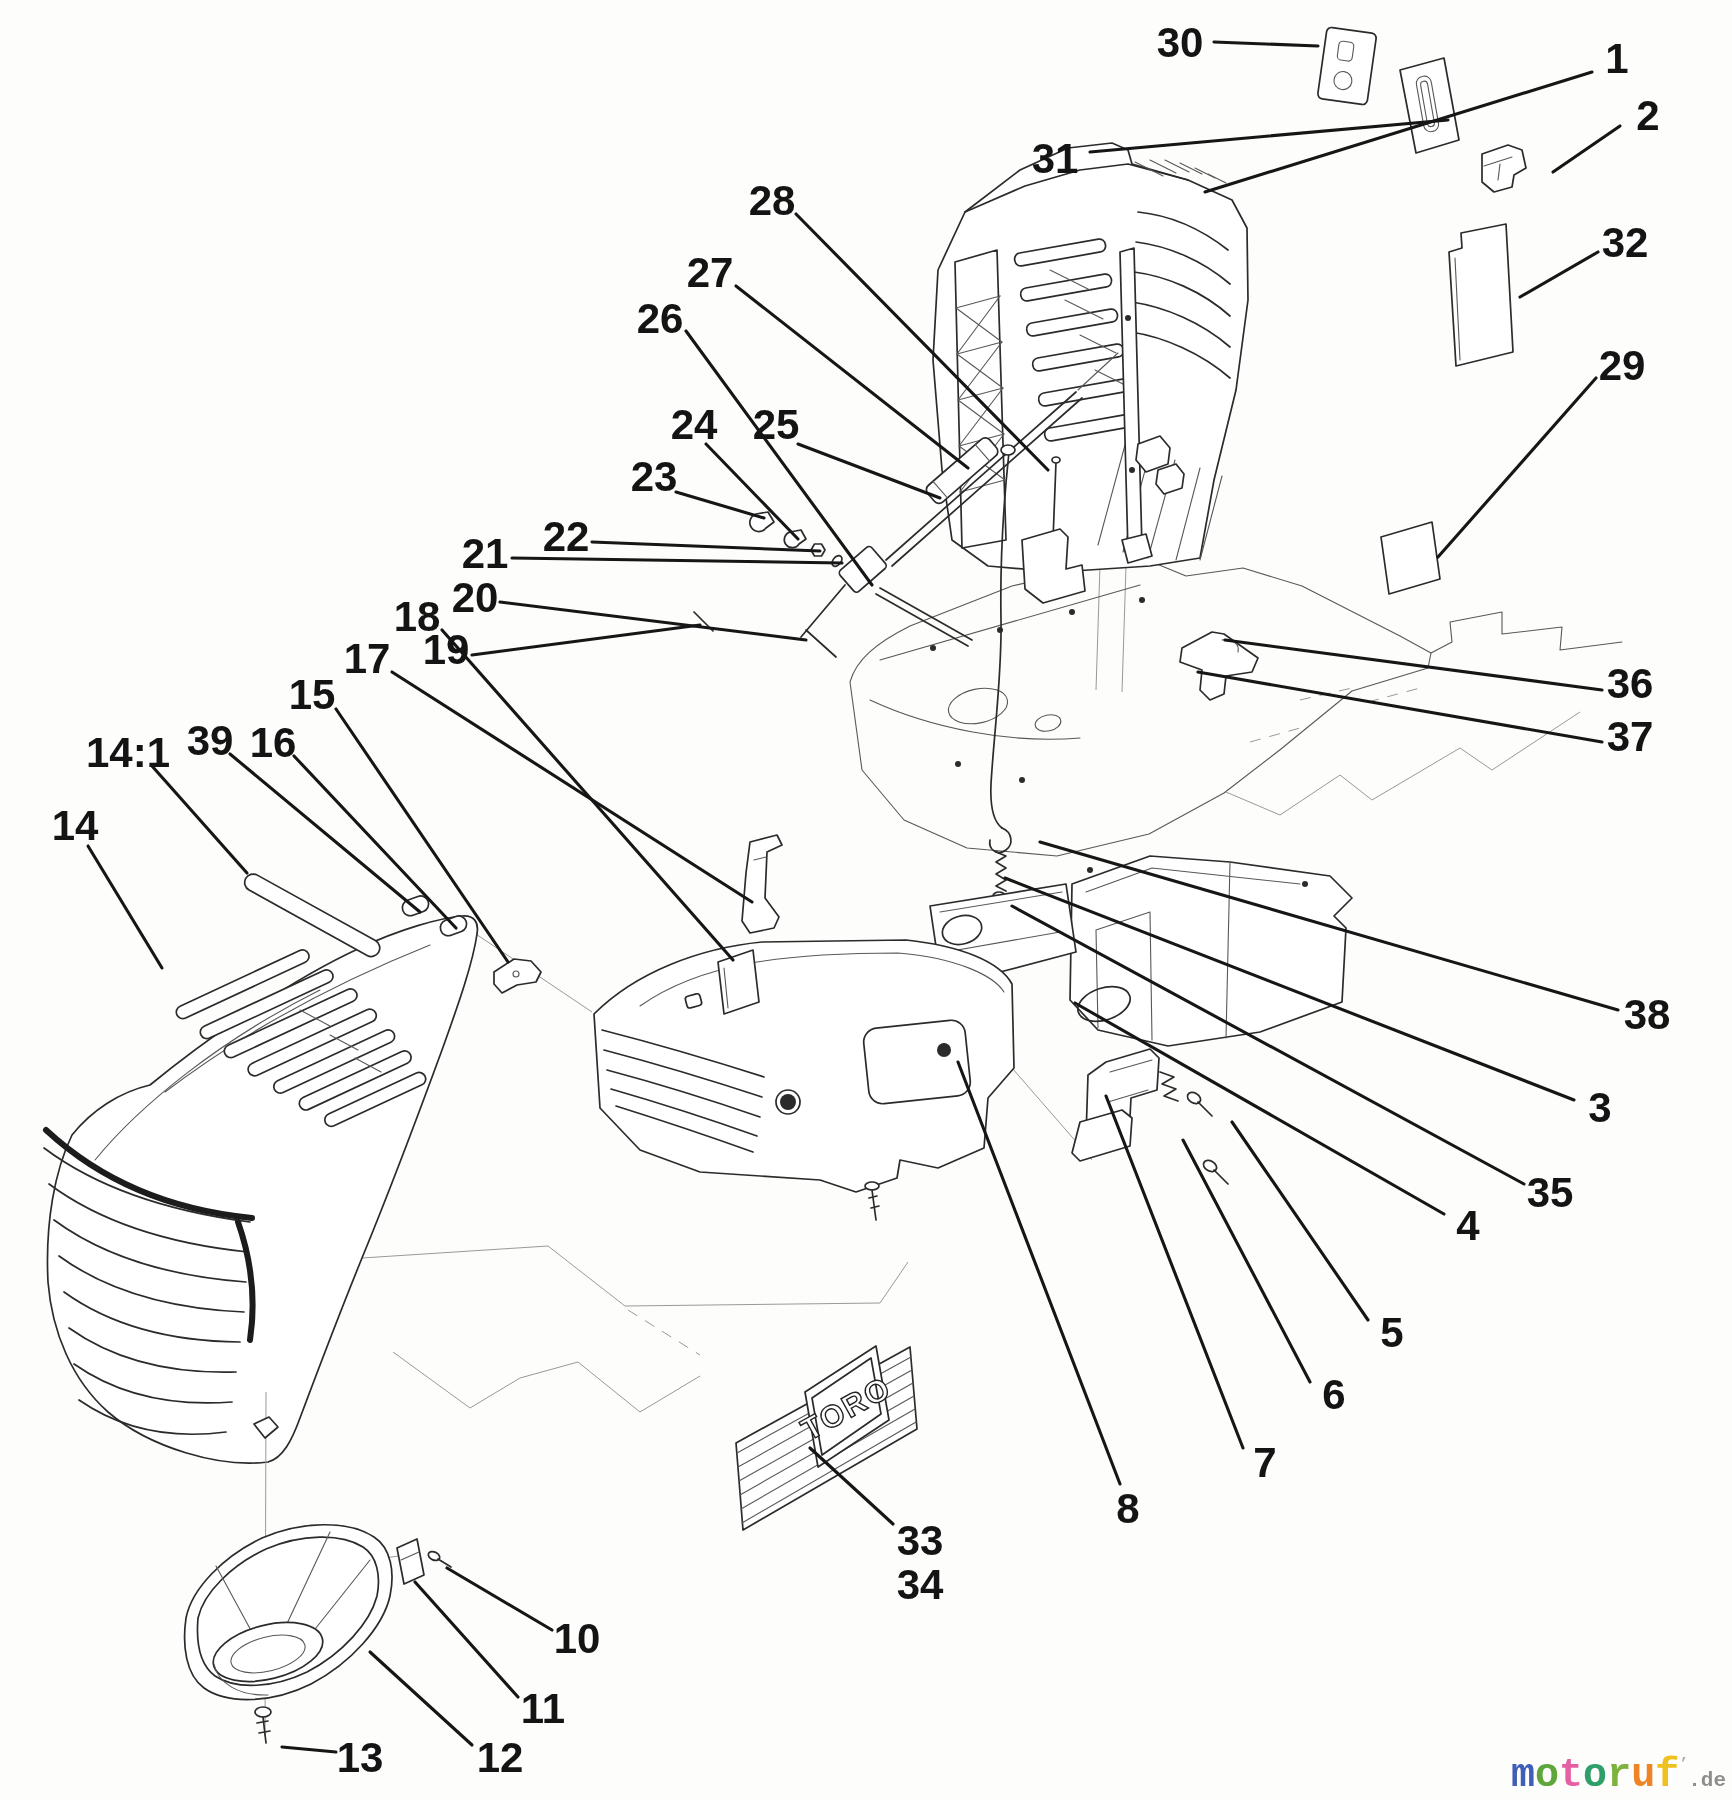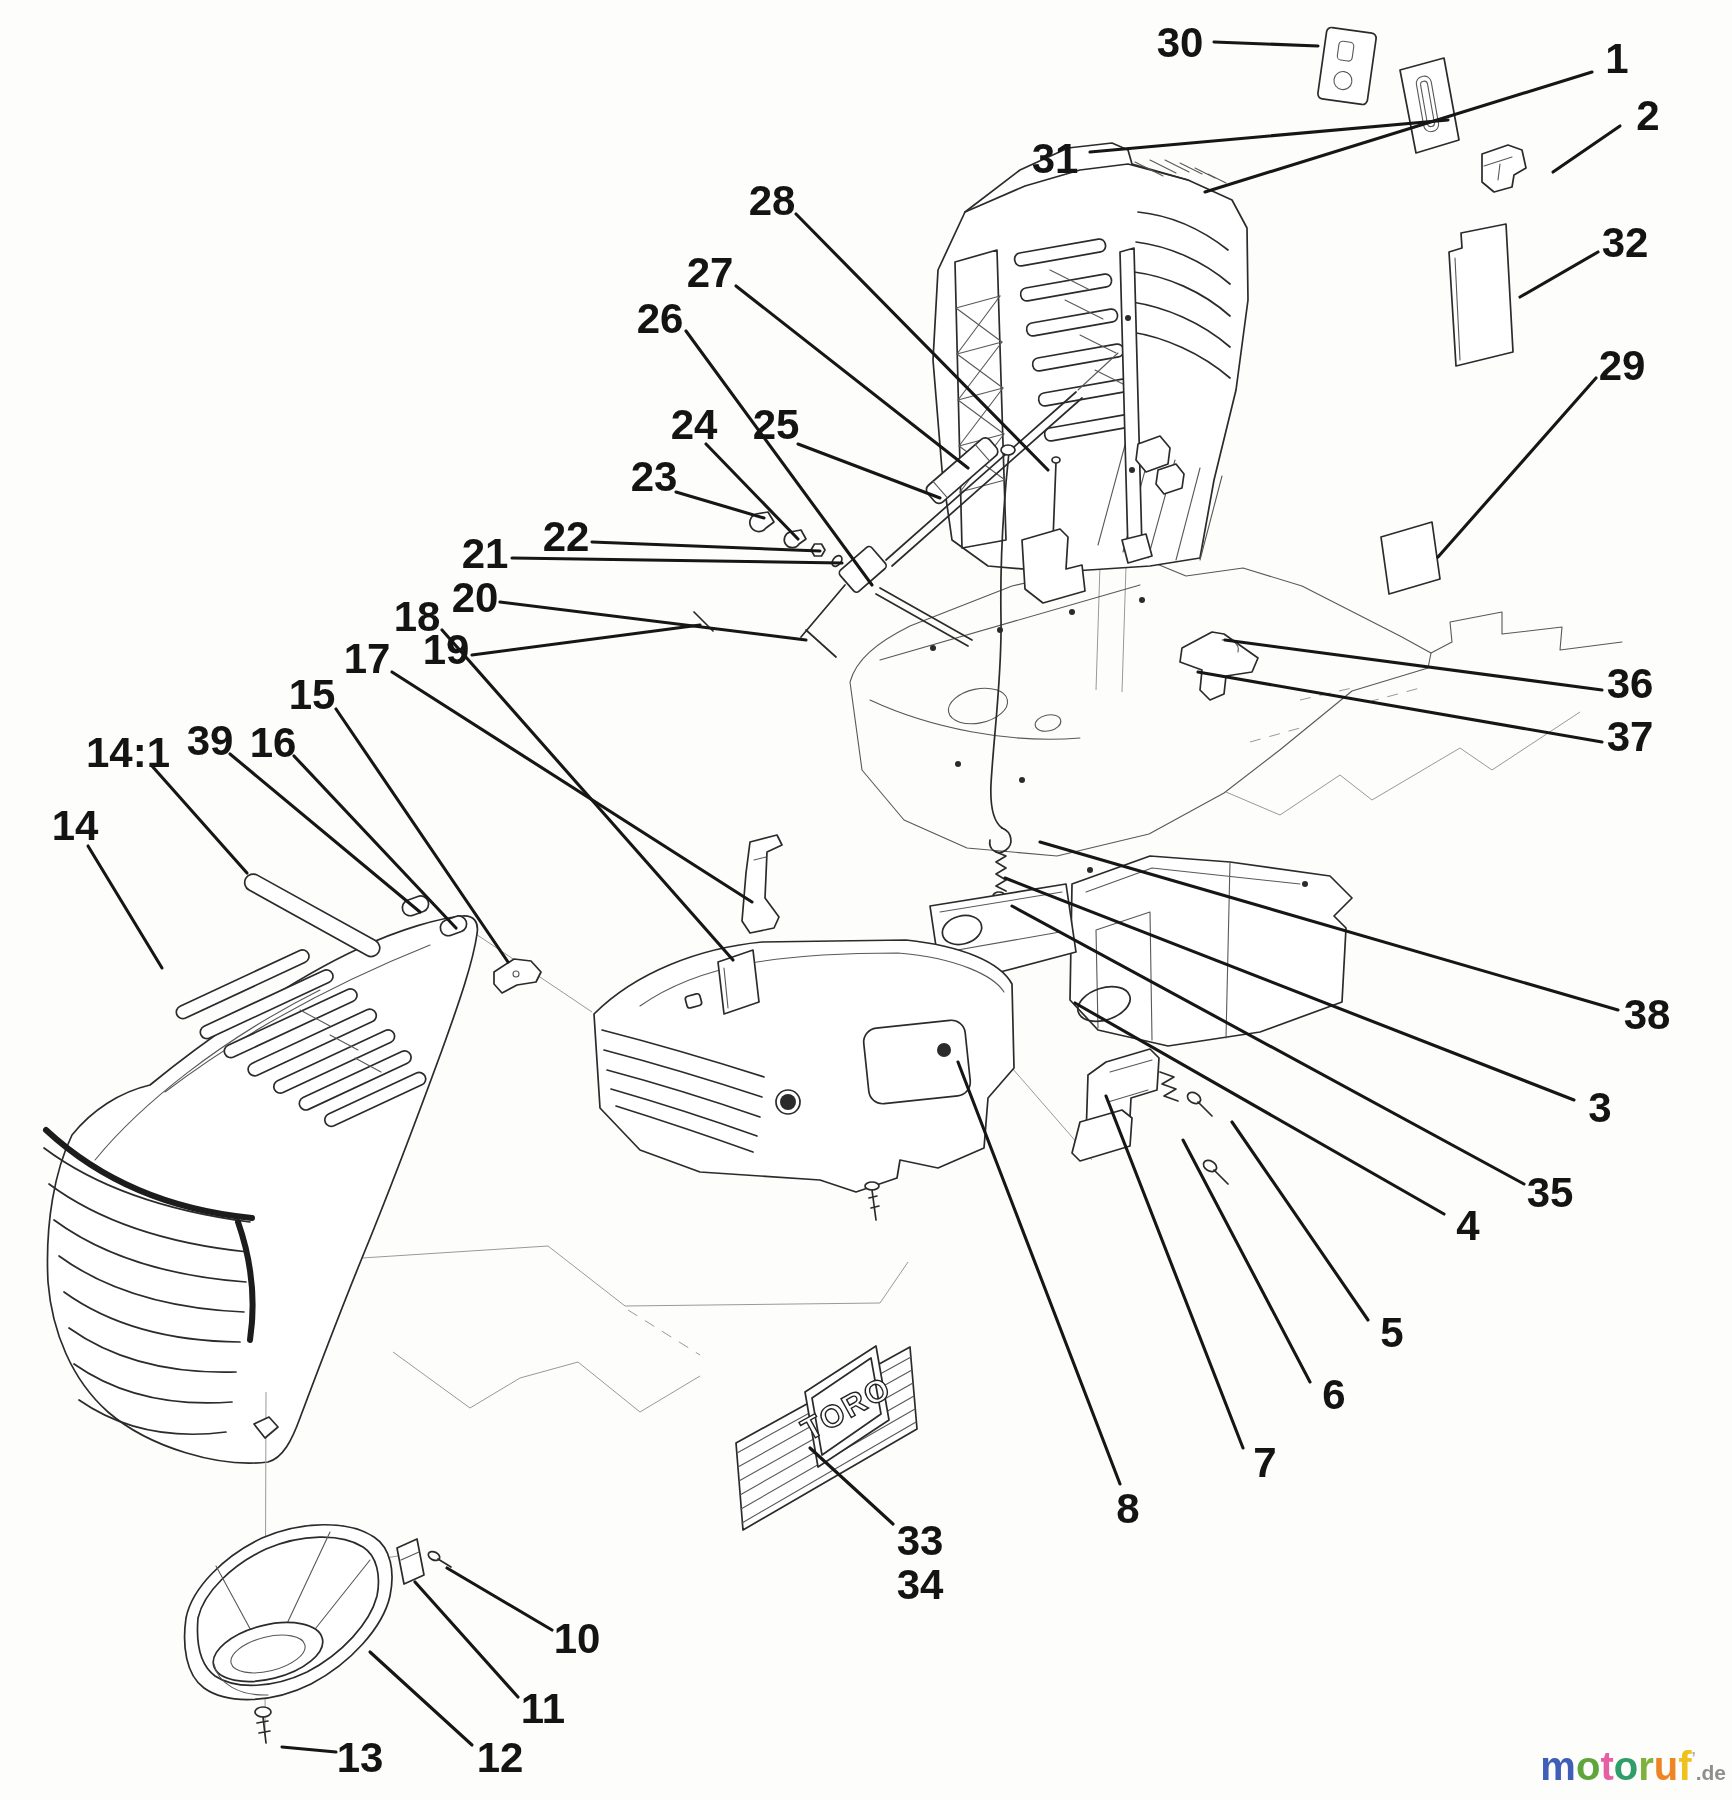--- a/index.html
+++ b/index.html
@@ -13,21 +13,21 @@
   .lt  {fill:none;stroke:#999;stroke-width:1;stroke-linejoin:round;}
   .ltd {fill:none;stroke:#999;stroke-width:1;stroke-dasharray:11 9;}
   .thick{fill:none;stroke:#1c1c1c;stroke-width:6;stroke-linecap:round;}
   .dk  {fill:#2b2b2b;stroke:none;}
   .leader{stroke:#161616;stroke-width:3.1;stroke-linecap:round;}
   .lbl {font-family:"Liberation Sans",sans-serif;font-weight:bold;font-size:42px;fill:#141414;
         text-anchor:middle;}
   .toro-txt{font-family:"Liberation Sans",sans-serif;font-weight:bold;font-size:31px;
         letter-spacing:2px;fill:#ffffff;stroke:#222;stroke-width:1.4;text-anchor:middle;}
   
-  .wm{position:absolute;right:6px;bottom:14px;font-family:Liberation Sans, sans-serif;
+  .wm{position:absolute;right:6px;bottom:4px;font-family:Liberation Mono, monospace;
       font-weight:bold;font-size:40px;line-height:1;margin-left:32px;}
   .wm span{display:inline-block;}
   .wm .suffix{font-size:21px;font-weight:bold;}
   .wm .tick{font-size:15px;vertical-align:18px;}
 </style>
 </head>
 <body>
 
 <div class="stage">
 <svg width="1732" height="1800" viewBox="0 0 1732 1800">

